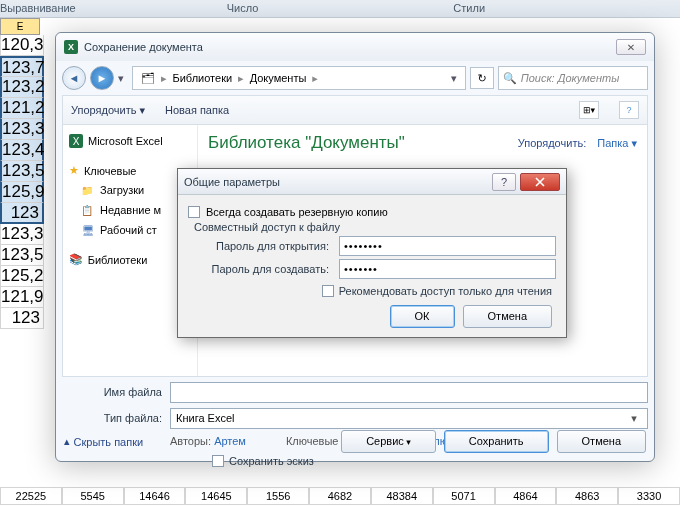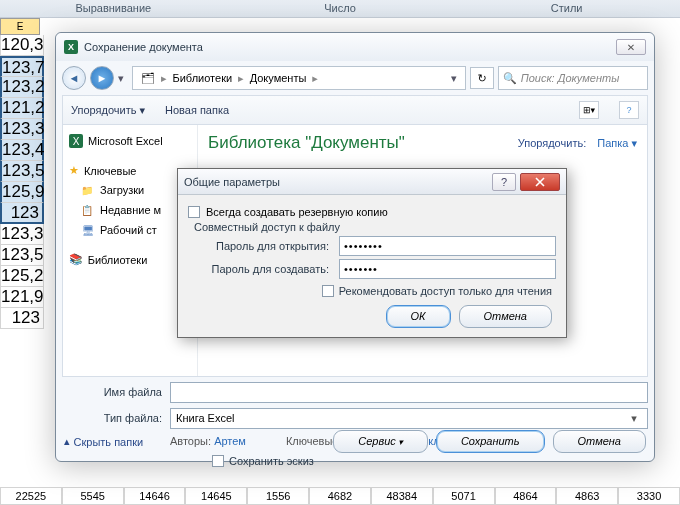--- a/index.html
+++ b/index.html
@@ -1,19 +1,19 @@
 <!DOCTYPE html>
 <html><head>
 <meta charset="utf-8">
 <style>
 * { box-sizing: border-box; margin: 0; padding: 0; font-family: "Segoe UI", Tahoma, sans-serif; font-size: 11px; }
 body { background: #fff; width: 680px; height: 505px; overflow: hidden; position: relative; }
 
 .ribbon-bg { position: absolute; top: 0; left: 0; right: 0; height: 18px; background: linear-gradient(#e8edf3,#dde4ec); border-bottom: 1px solid #c4ccd6; display: flex; color: #4a5a6a; font-size: 10px; }
-.ribbon-bg span { flex: 1; text-align: center; padding-top: 2px; }
+.ribbon-bg span { flex: 1; text-align: left; padding-top: 2px; }
 
 .sheet { position: absolute; top: 18px; left: 0; right: 0; bottom: 0; background: #fff; }
 .colE { position: absolute; top: 0; left: 0; width: 40px; height: 17px; background: #ffe699; border: 1px solid #9b9b9b; text-align: center; line-height: 15px; font-size: 10px; }
 .cells { position: absolute; top: 17px; left: 0; width: 44px; }
 .cell { height: 21px; border: 1px solid #d4d4d4; border-top: none; text-align: right; padding-right: 3px; line-height: 20px; font-size: 17px; background: #fff; }
 .cell.sel { background: #d6e6f4; border-left: 2px solid #2a5a8a; border-right: 2px solid #2a5a8a; }
 .cell.seltop { border-top: 2px solid #2a5a8a; }
 .cell.selbot { border-bottom: 2px solid #2a5a8a; }
 .bottomrow { position: absolute; bottom: 0; left: 0; right: 0; height: 18px; display: flex; font-size: 12px; }
 .bottomrow span { flex: 1; text-align: center; border: 1px solid #d4d4d4; line-height: 16px; }
@@ -62,21 +62,21 @@
 .metarow { display: flex; margin: 6px 6px 2px; gap: 40px; padding-left: 108px; }
 .metarow .lab { color: #555; }
 .metarow a { color: #2a6ab8; cursor: pointer; }
 
 .thumbrow { margin: 8px 6px 4px; padding-left: 150px; display: flex; align-items: center; gap: 5px; color: #2a3a4a; }
 .cb { width: 12px; height: 12px; border: 1px solid #8a9aaa; background: #fff; display: inline-block; }
 
 .footer { position: absolute; bottom: 8px; left: 8px; right: 8px; display: flex; align-items: center; gap: 8px; }
 .collapse { display: flex; align-items: center; gap: 4px; color: #2a4a8a; cursor: pointer; }
 .footer .sp { flex: 1; }
-.btn { min-width: 74px; height: 23px; border: 1px solid #9aacbe; background: linear-gradient(#fdfdfe,#e6ecf3); border-radius: 9px; text-align: center; line-height: 21px; cursor: pointer; padding: 0 24px; font-style: italic; }
+.btn { min-width: 74px; height: 23px; border: 1px solid #9aacbe; background: linear-gradient(#fdfdfe,#e6ecf3); border-radius: 3px; text-align: center; line-height: 21px; cursor: pointer; padding: 0 24px; }
 .btn.def { border: 1px solid #4a90d8; box-shadow: 0 0 0 1px #a8d0f0 inset; }
 .btn.dd::after { content: " ▾"; font-size: 9px; }
 
 .params-dlg { position: absolute; top: 168px; left: 177px; width: 390px; height: 170px; background: #f1f1f1; border: 1px solid #6a6a6a; box-shadow: 3px 3px 14px rgba(0,0,0,0.35); }
 .params-title { height: 26px; background: linear-gradient(#fbfcfe,#e4e9f0); border-bottom: 1px solid #c0c8d0; display: flex; align-items: center; padding: 0 6px; }
 .params-title span.t { flex: 1; color: #2a3a4a; }
 .p-help { width: 24px; height: 18px; border: 1px solid #aab; background: linear-gradient(#fff,#e8e8ee); border-radius: 2px; margin-right: 4px; display: flex; align-items: center; justify-content: center; font-size: 11px; color: #446; cursor: pointer; }
 .p-close { width: 40px; height: 18px; border: 1px solid #a04040; background: linear-gradient(#e87a6a,#c83a2a); border-radius: 2px; display: flex; align-items: center; justify-content: center; cursor: pointer; }
 .p-close svg { width: 10px; height: 10px; }
 

